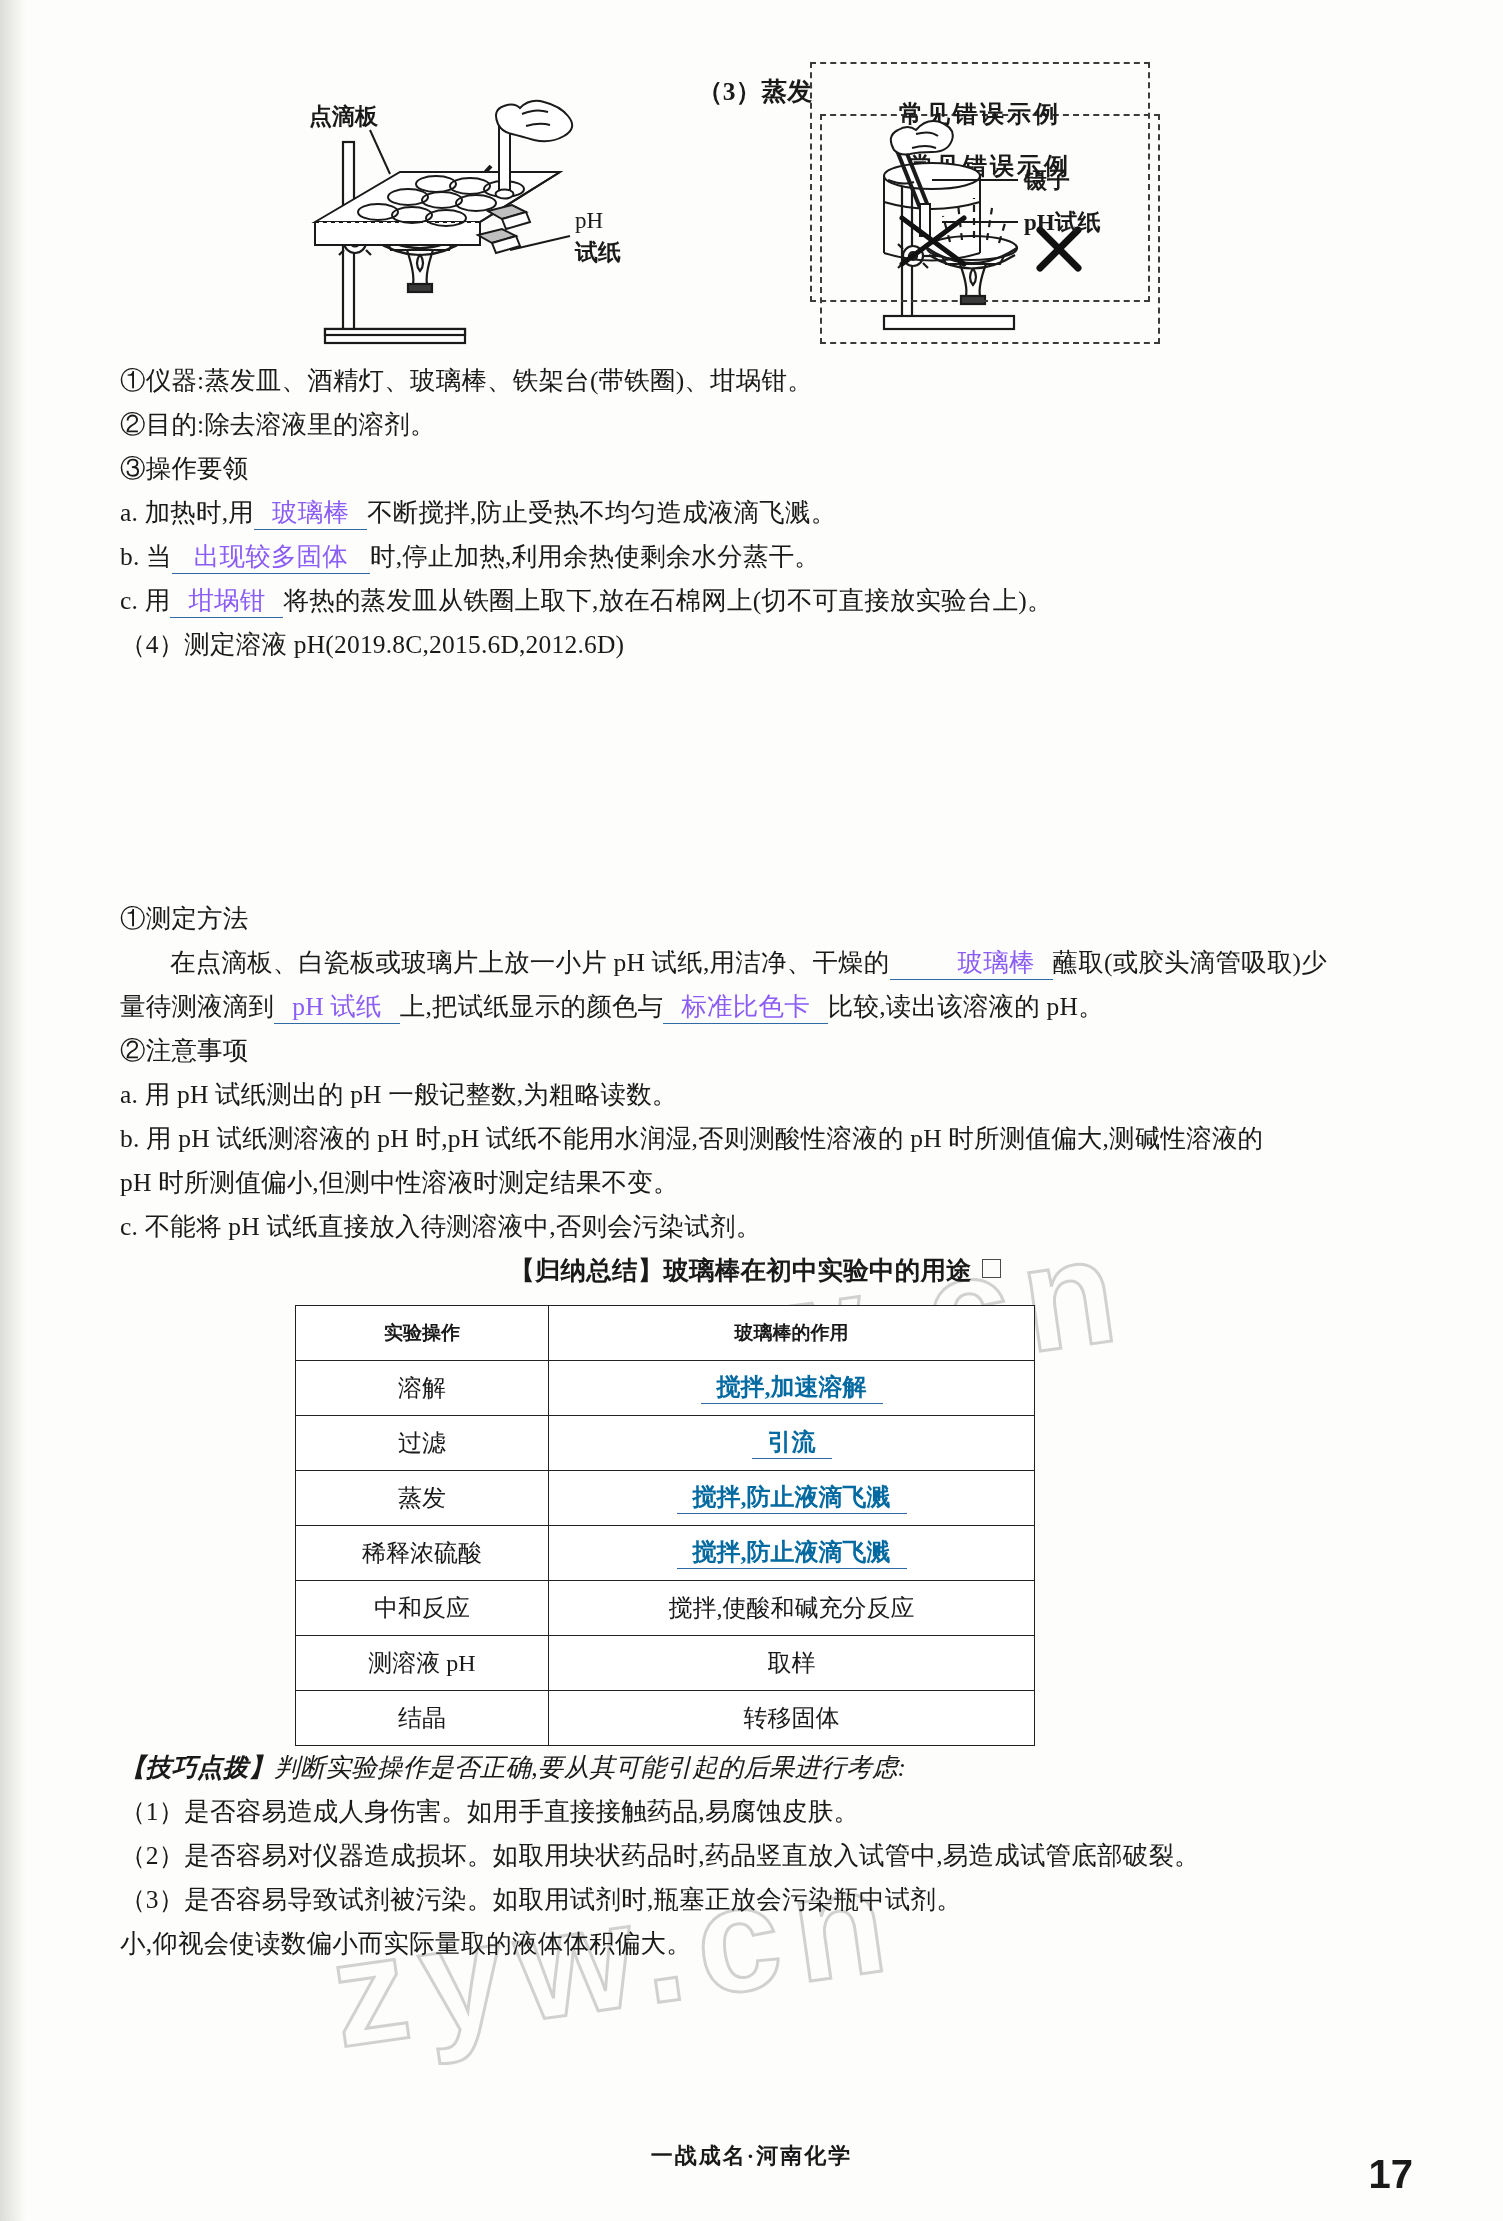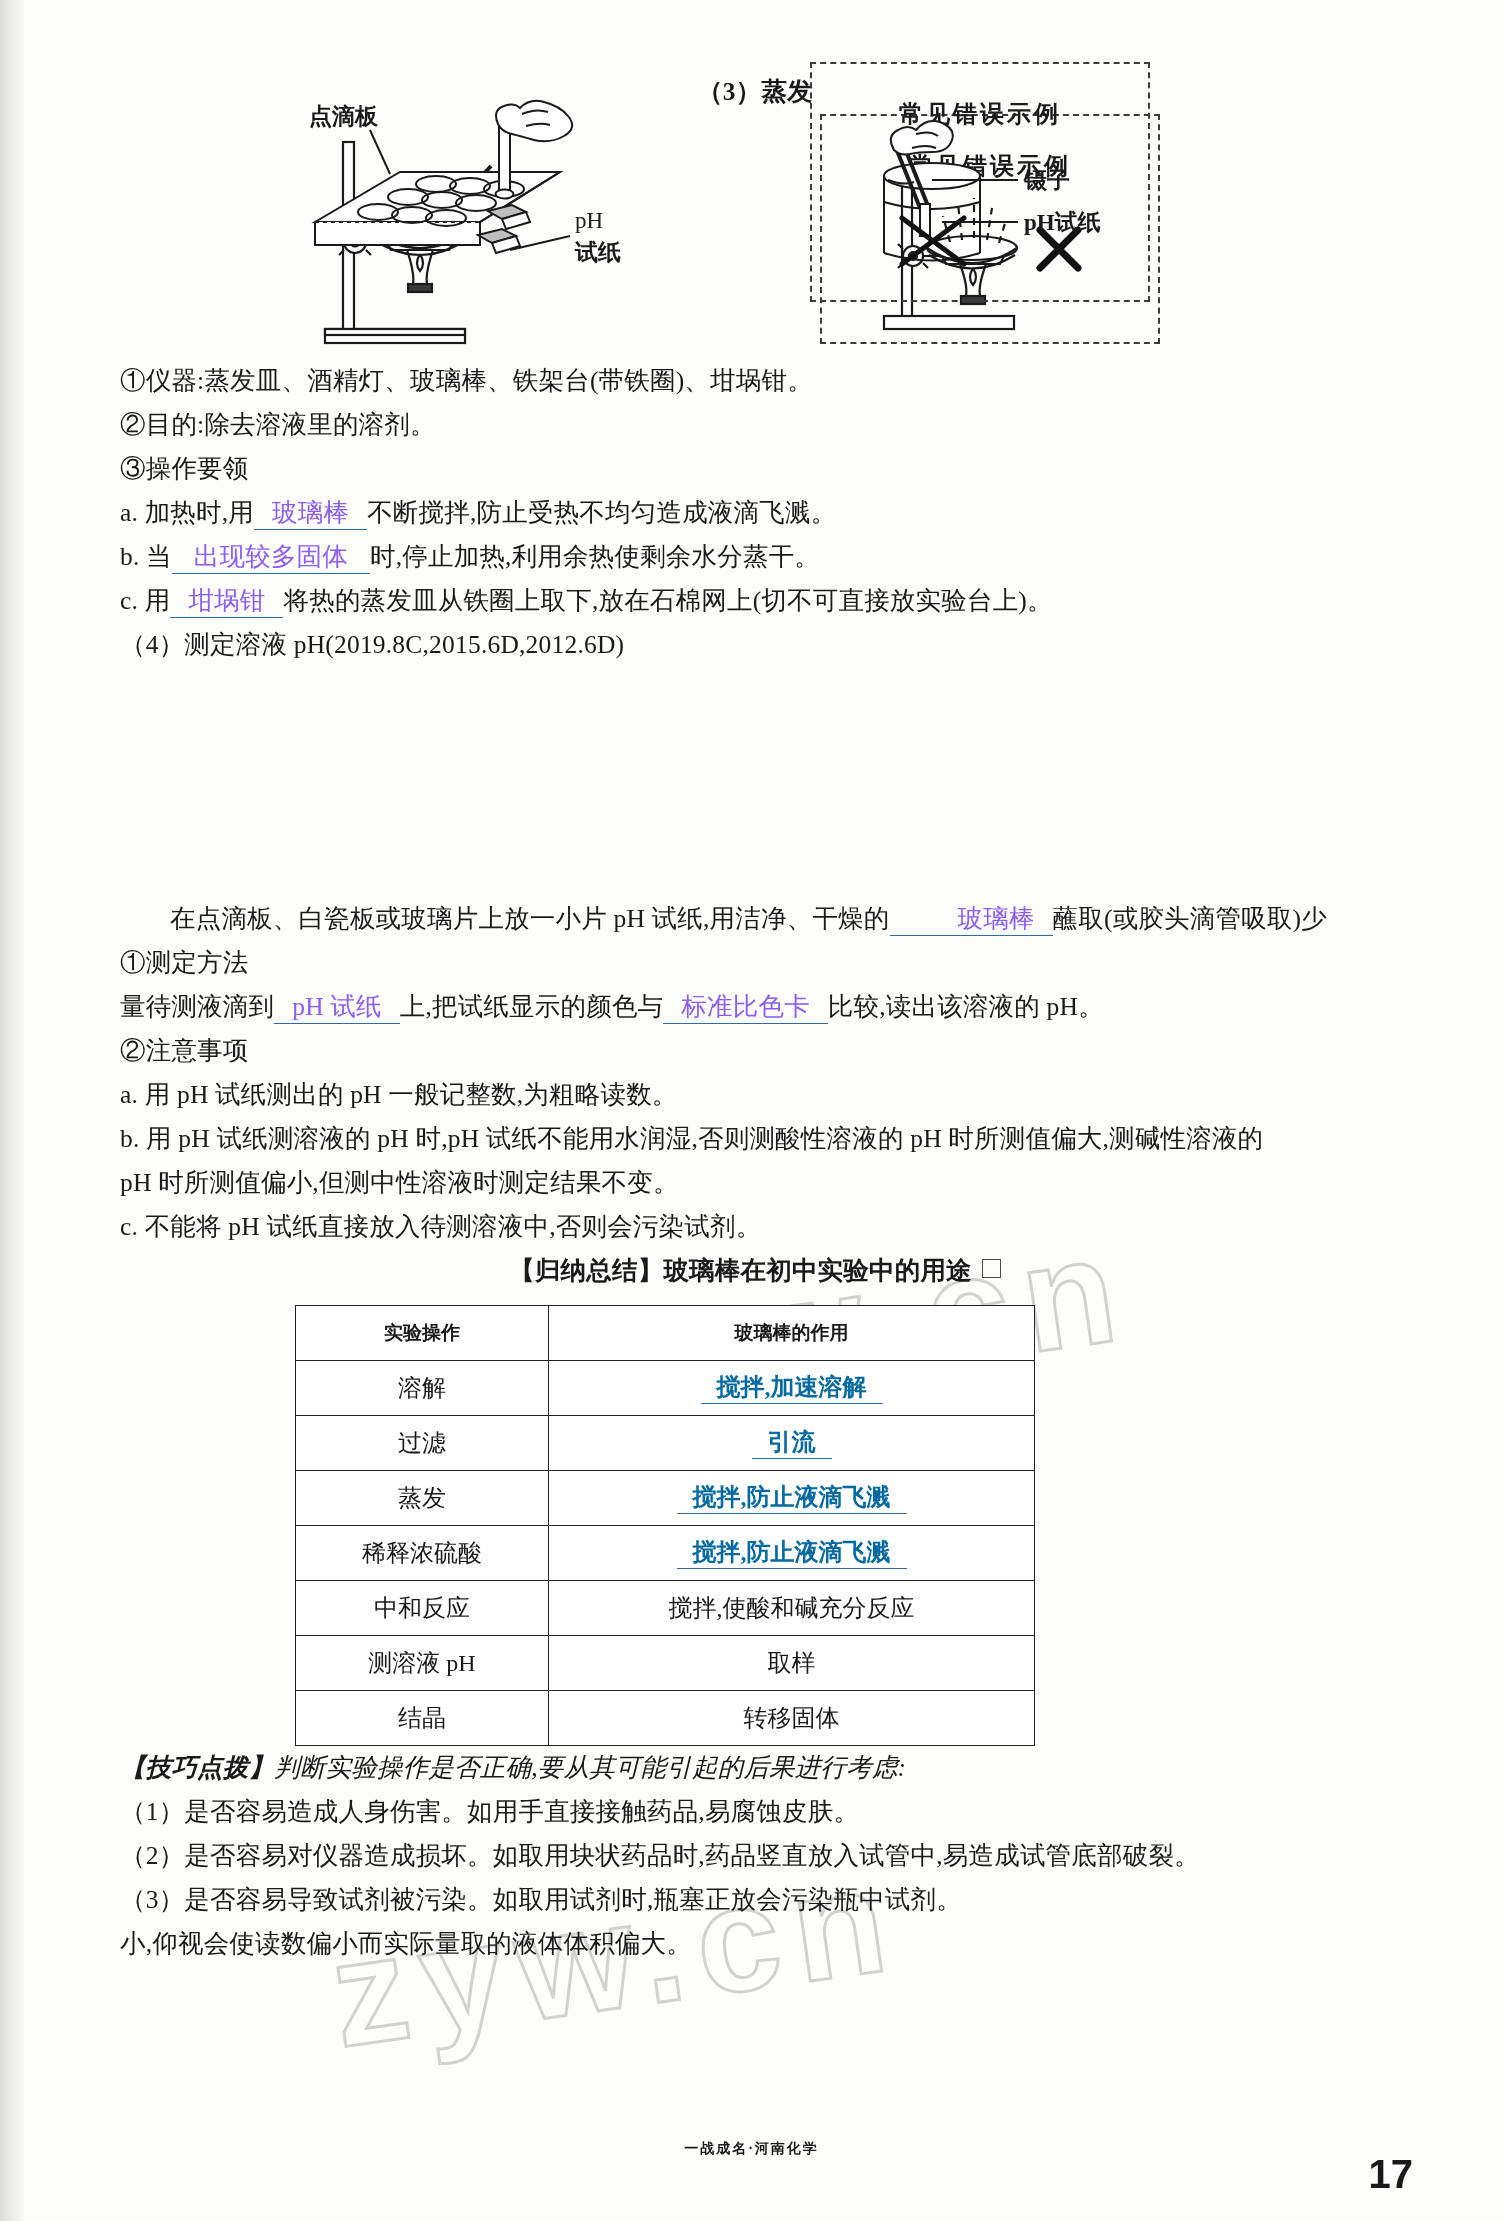--- a/index.html
+++ b/index.html
@@ -97,23 +97,23 @@
     display: inline-block;
     width: 17px; height: 17px;
     border: 1.6px solid #4a4a4a;
     vertical-align: 1px;
     margin-left: 10px;
   }
 
   .footer {
     position: absolute;
     left: 0; right: 0;
-    bottom: 63px;
+    bottom: 50px;
     text-align: center;
-    font-size: 14px;
+    font-size: 22px;
     font-weight: bold;
     letter-spacing: 2px;
     font-family: "Liberation Serif", "DejaVu Serif", serif;
   }
   .pageno {
     position: absolute;
     right: 90px;
     bottom: 24px;
     font-size: 40px;
     font-weight: bold;
@@ -313,24 +313,24 @@
 
             <line x1="100" y1="62" x2="186" y2="62"></line>
             <line x1="110" y1="104" x2="186" y2="104"></line>
           </g>
           <text x="192" y="70" font-family="'Liberation Serif','DejaVu Serif',serif" font-size="23" font-weight="bold" fill="#1a1a1a">镊子</text>
           <text x="192" y="112" font-family="'Liberation Serif','DejaVu Serif',serif" font-size="23" font-weight="bold" fill="#1a1a1a">pH试纸</text>
         </svg>
       </div>
     </div>
 
+    <div class="ln">①测定方法</div>
     <div class="ln indent">
       <span>在点滴板、白瓷板或玻璃片上放一小片 pH 试纸,用洁净、干燥的</span><span class="blank">玻璃棒</span><span>蘸取(或胶头滴管吸取)少</span>
     </div>
-    <div class="ln">①测定方法</div>
     <div class="ln">
       <span>量待测液滴到</span><span class="blank">pH 试纸</span><span>上,把试纸显示的颜色与</span><span class="blank">标准比色卡</span><span>比较,读出该溶液的 pH。</span>
     </div>
 
     <div class="ln">②注意事项</div>
     <div class="ln">a. 用 pH 试纸测出的 pH 一般记整数,为粗略读数。</div>
     <div class="ln">b. 用 pH 试纸测溶液的 pH 时,pH 试纸不能用水润湿,否则测酸性溶液的 pH 时所测值偏大,测碱性溶液的</div>
     <div class="ln">pH 时所测值偏小,但测中性溶液时测定结果不变。</div>
     <div class="ln">c. 不能将 pH 试纸直接放入待测溶液中,否则会污染试剂。</div>
 

